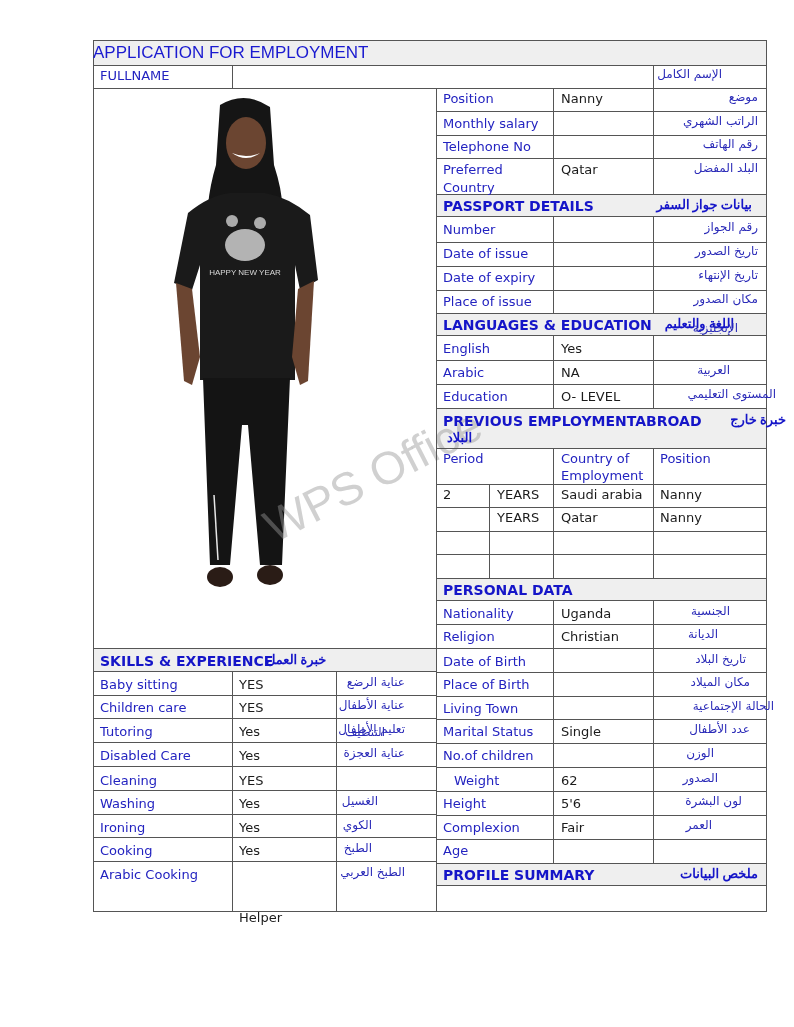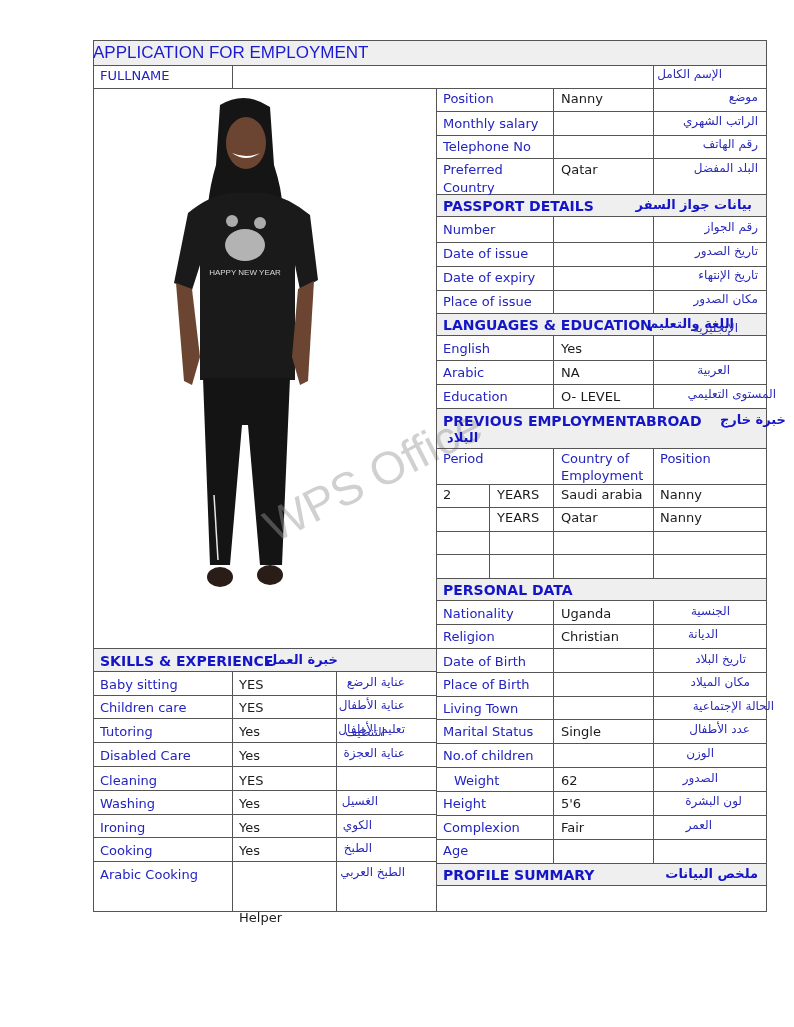--- a/index.html
+++ b/index.html
@@ -5,21 +5,21 @@
   html, body { margin: 0; padding: 0; background: #ffffff; }
   body { width: 794px; height: 1027px; position: relative; overflow: hidden;
          font-family: "DejaVu Sans", "Liberation Sans", sans-serif; }
   .line-h { position: absolute; height: 1px; background: #555; }
   .line-v { position: absolute; width: 1px; background: #555; }
   .lbl { position: absolute; color: #2323c0; font-size: 13px; line-height: 17px; white-space: nowrap; }
   .val { position: absolute; color: #1b1b1b; font-size: 13px; line-height: 17px; white-space: nowrap; }
   .ar  { position: absolute; color: #2b2bb8; font-size: 12px; line-height: 17px; white-space: nowrap; direction: rtl; text-align: right; font-family: "DejaVu Sans", sans-serif; }
   .hdr-bg { position: absolute; background: #efefef; }
   .hdr { position: absolute; color: #1515c8; font-size: 14px; font-weight: bold; line-height: 18px; white-space: nowrap; }
-  .hdr-ar { position: absolute; color: #1515c8; font-size: 13px; font-weight: bold; line-height: 18px; white-space: nowrap; direction: rtl; text-align: left; }
+  .hdr-ar { position: absolute; color: #1515c8; font-size: 13px; font-weight: bold; line-height: 18px; white-space: nowrap; direction: rtl; text-align: left; font-family: Liberation Serif, serif; }
   .title { position: absolute; left: 93px; width: 789px; top: 42px; 
            color: #1a1ad0; font-size: 17px; line-height: 22px; font-family: "Liberation Sans", sans-serif; }
   .watermark { position: absolute; left: 255px; top: 505px; color: rgba(150,150,150,0.45);
                font-size: 46px; font-family: "Liberation Sans", sans-serif;
                transform: rotate(-27deg); transform-origin: left top; white-space: nowrap; pointer-events: none; }
   .photo { position: absolute; left: 170px; top: 95px; width: 150px; height: 505px; }
 </style>
 </head>
 <body>
 

